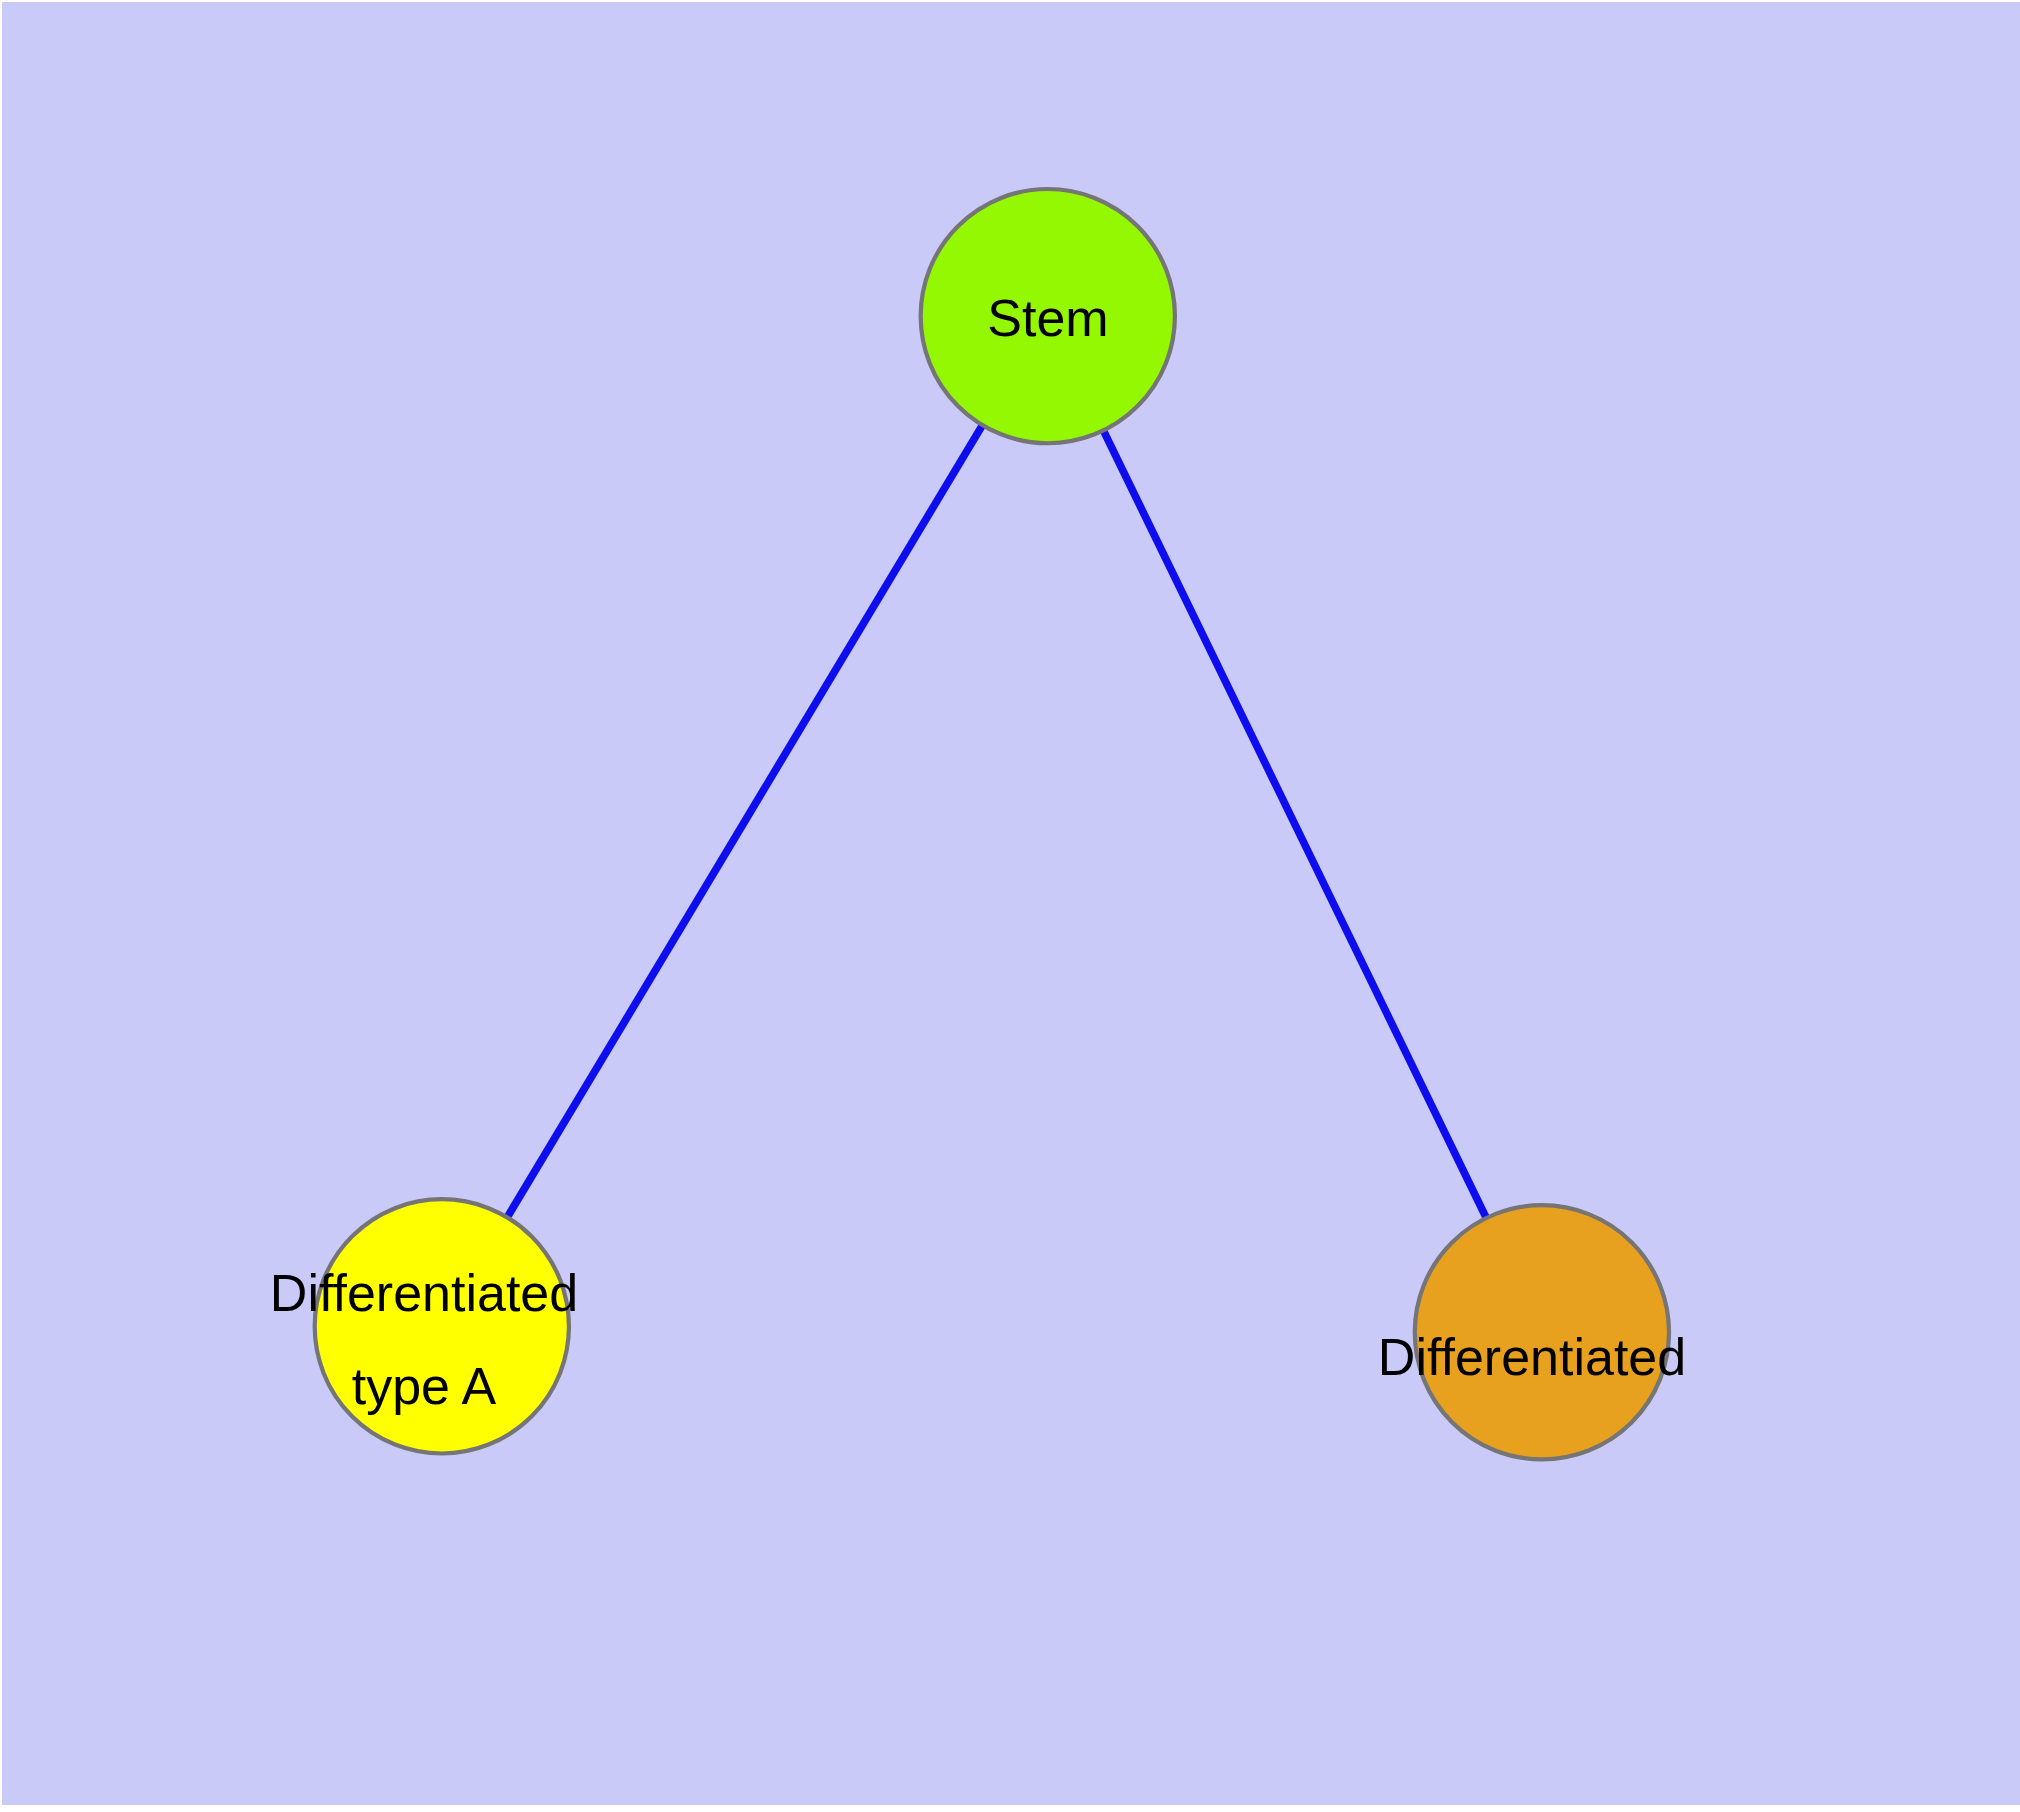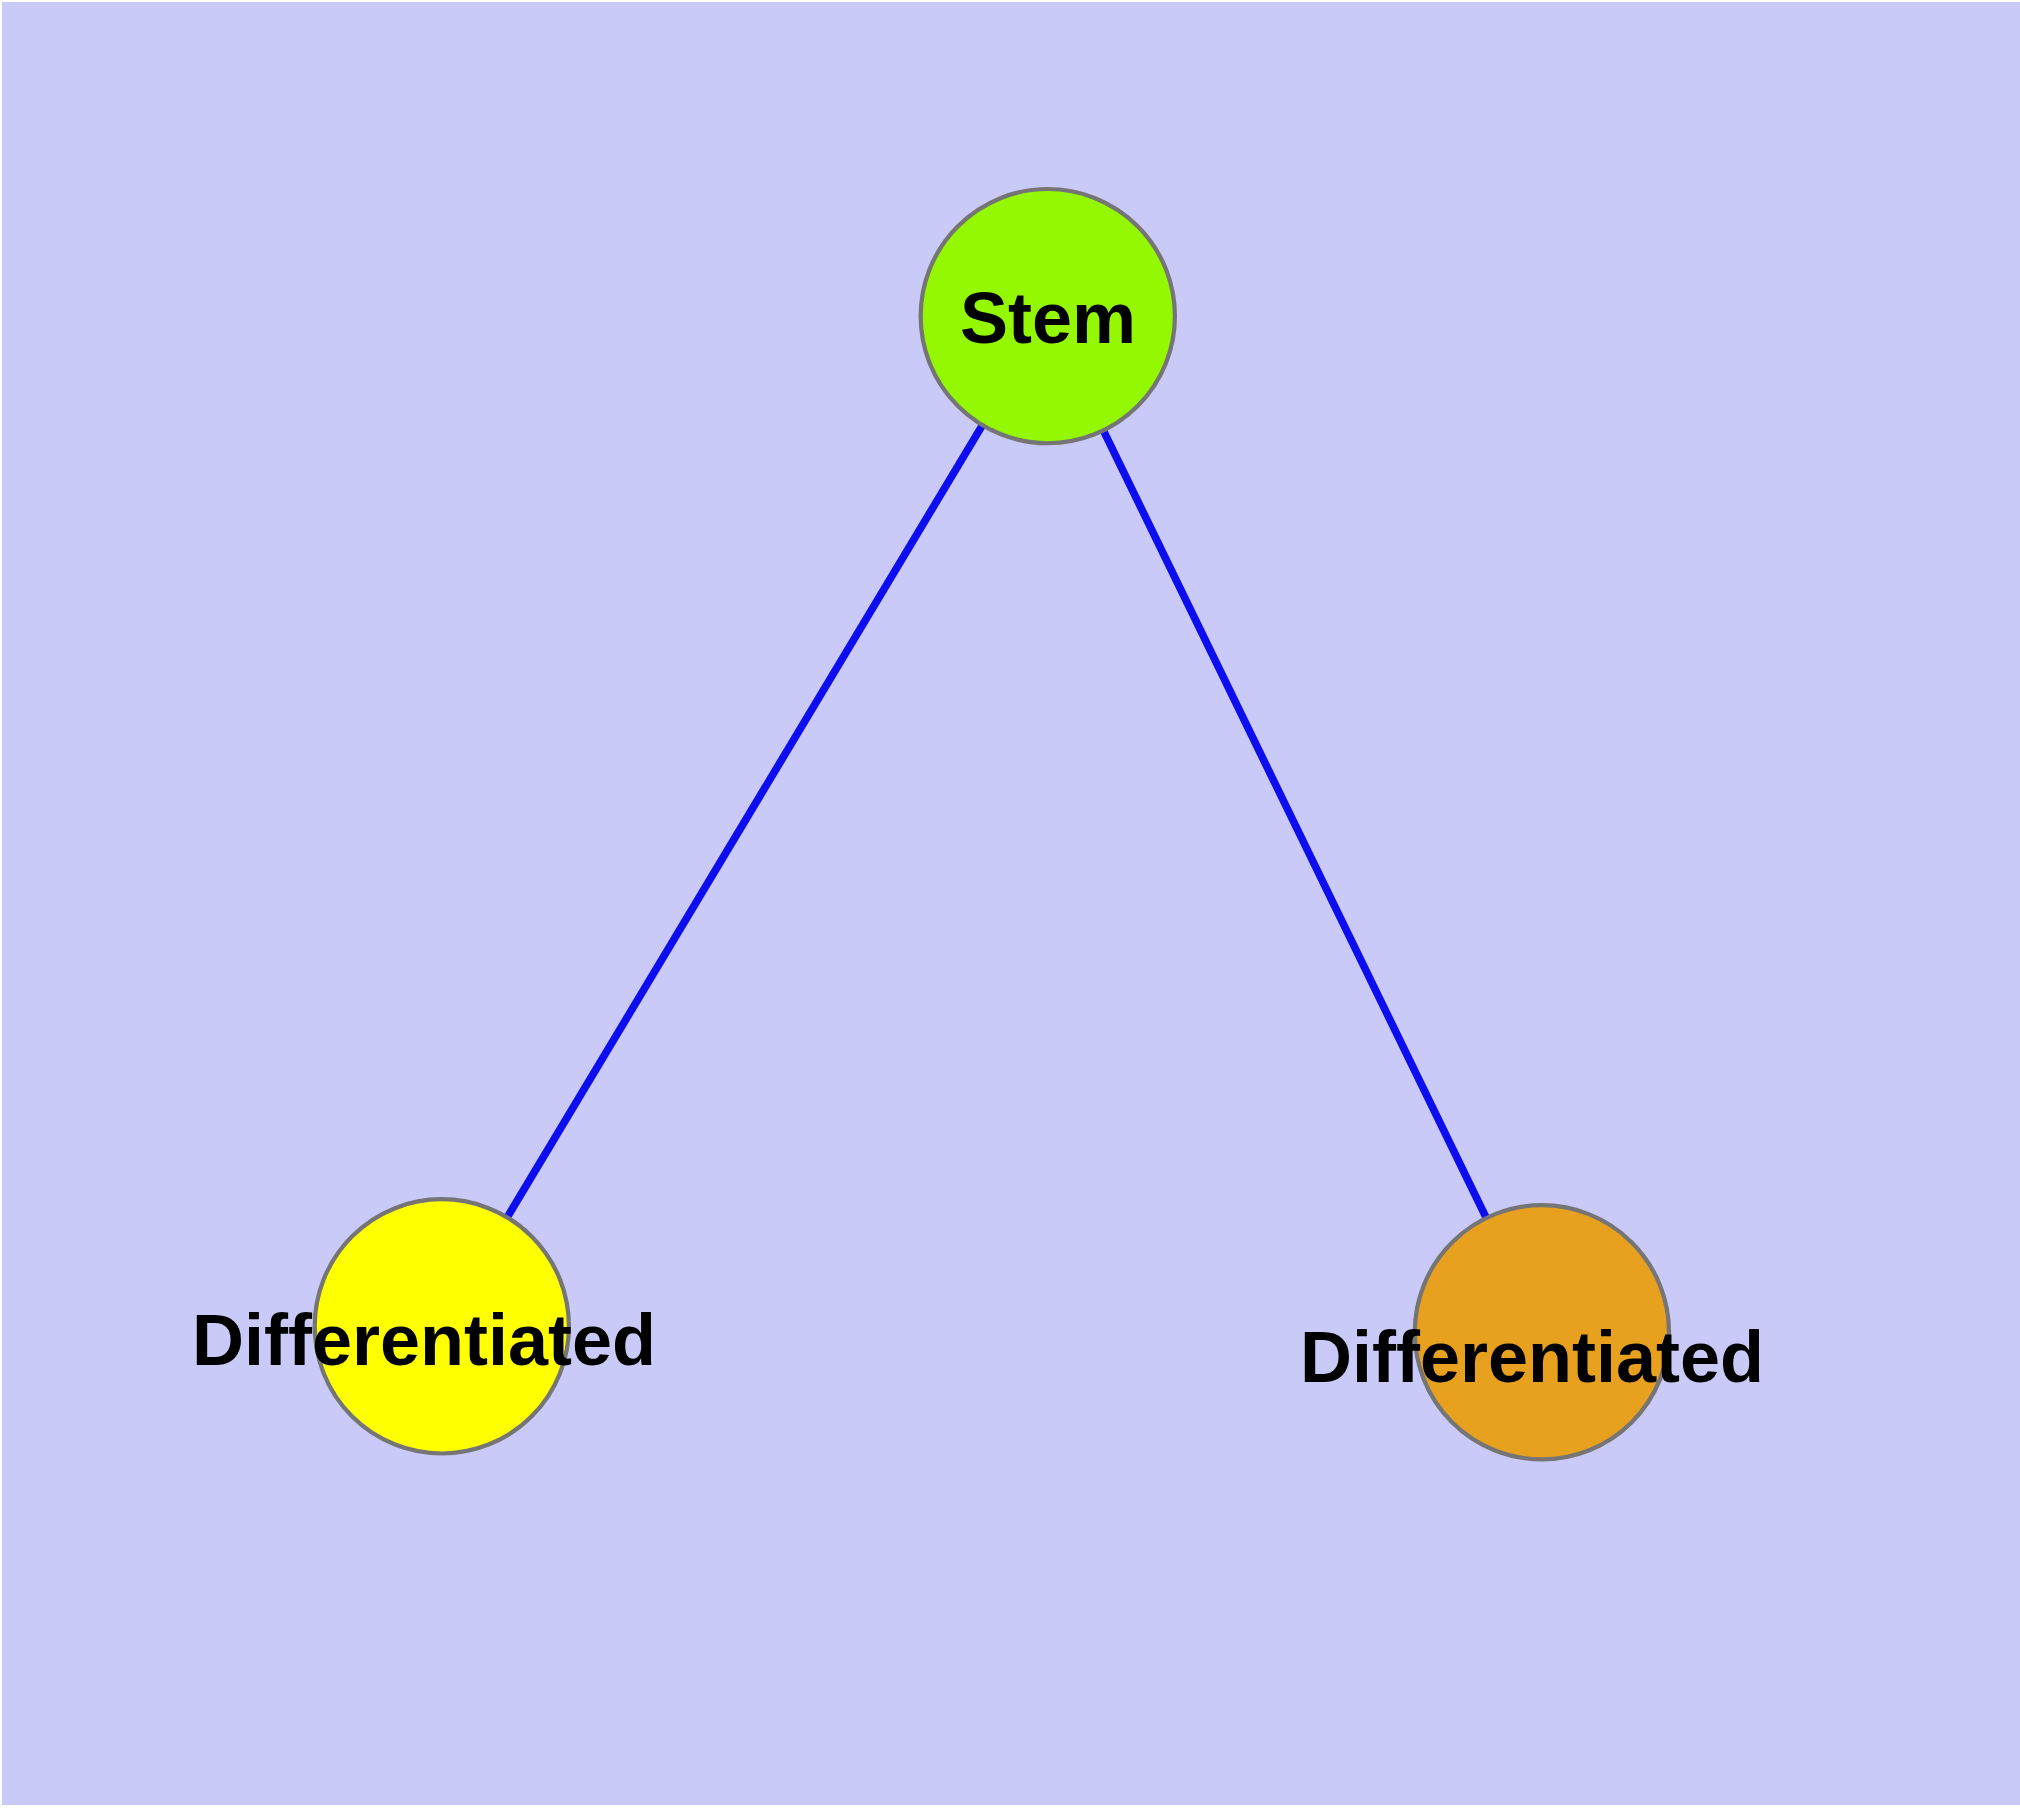--- a/index.html
+++ b/index.html
@@ -35,22 +35,22 @@
     left: 0;
     top: 0;
     width: 2021px;
     height: 1812px;
     pointer-events: none;
   }
   .node-label {
     position: absolute;
     transform: translate(-50%, -50%);
     text-align: center;
-    font-weight: bold;
-    font-size: 72px;
+    font-weight: normal;
+    font-size: 52px;
     line-height: 93px;
     white-space: nowrap;
     letter-spacing: 0px;
   }
 </style>
 </head>
 <body>
 
 <div class="canvas">
   <div class="plot-bg" style="background: rgb(202, 202, 249);"></div>
@@ -60,19 +60,20 @@
       <circle cx="1236" cy="373" r="150" fill="#93F801" stroke="#757575" stroke-width="5"></circle>
       <circle cx="521" cy="1565" r="150" fill="#FFFF00" stroke="#757575" stroke-width="5"></circle>
       <circle cx="1819" cy="1572" r="150" fill="#E8A01F" stroke="#757575" stroke-width="5"></circle>
     </svg>
   <div class="labels-layer">
       <div class="node-label" style="left: 1048px; top: 318px; color: rgb(0, 0, 0);">
         <div>Stem</div>
       </div>
       <div class="node-label" style="left: 424px; top: 1340px; color: rgb(0, 0, 0);">
         <div>Differentiated</div>
+        <div>type A</div>
       </div>
       <div class="node-label" style="left: 1532px; top: 1357px; color: rgb(0, 0, 0);">
         <div>Differentiated</div>
       </div>
     </div>
 </div>
 
 
 </body></html>

